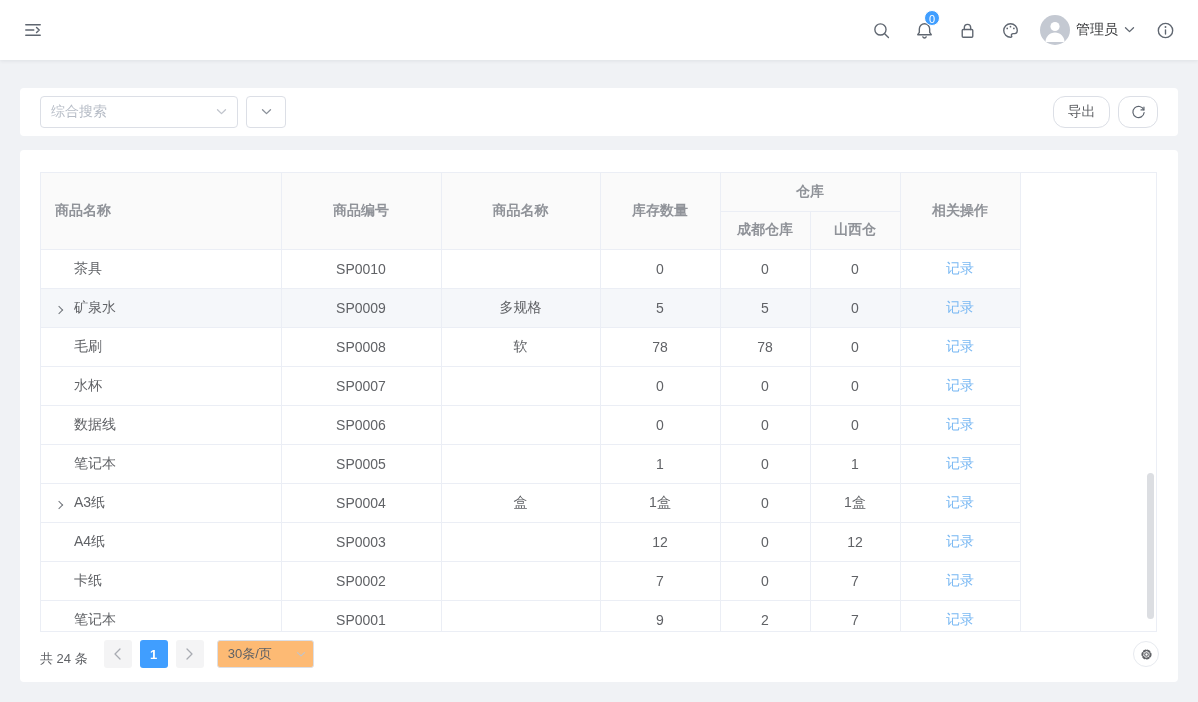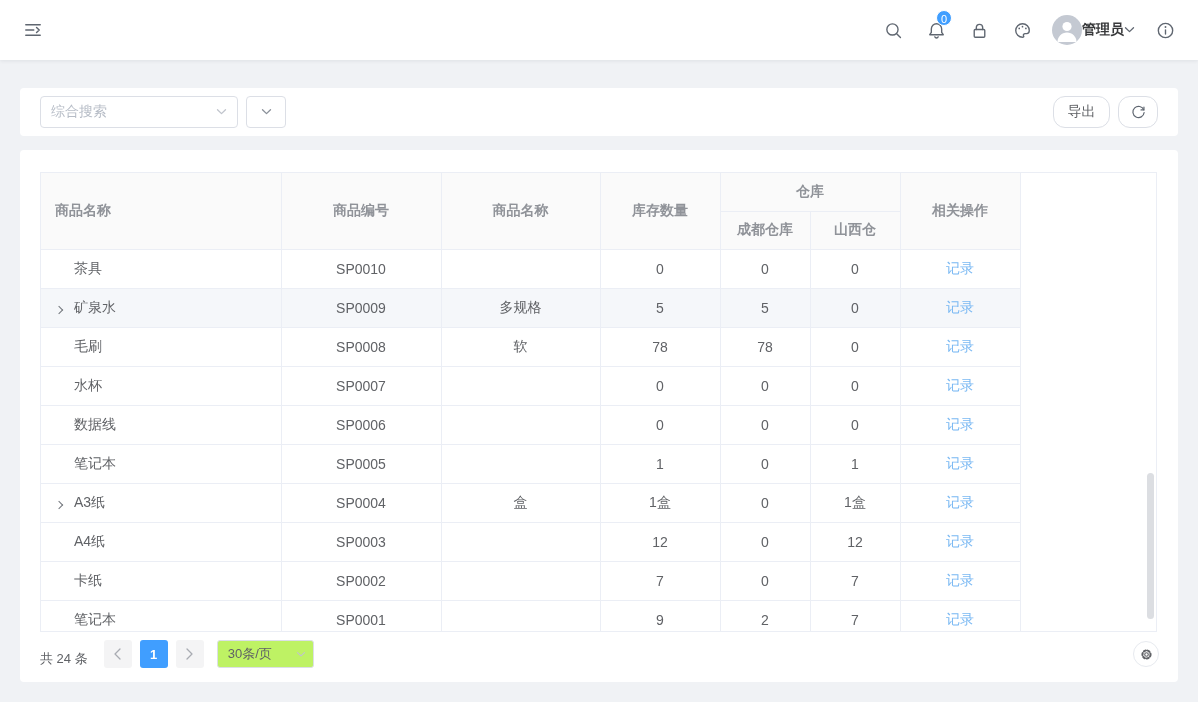--- a/index.html
+++ b/index.html
@@ -16,21 +16,21 @@
   }
   .icon-btn { display:flex; align-items:center; justify-content:center; width:26px; height:26px; cursor:pointer; position:relative; }
   .nav-right { display:flex; align-items:center; gap:17px; }
   svg.ic { stroke:#5f6670; stroke-width:1.3; fill:none; stroke-linecap:round; stroke-linejoin:round; }
   .badge {
     position:absolute; top:-7px; left:13px; background:#409eff; color:#fff;
     min-width:16px; height:16px; border-radius:8px; font-size:11px; line-height:16px;
     text-align:center; padding:0 4px; border:1px solid #fff;
   }
   .avatar { width:30px; height:30px; border-radius:50%; background:#c4c9d2; overflow:hidden; position:relative; }
-  .user-wrap { display:flex; align-items:center; cursor:pointer;font-weight:bold; }
+  .user-wrap { display:flex; align-items:center; gap:6px; cursor:pointer; }
   .user-name { color:#38393b; font-size:14px; }
   
   .card1 { position:absolute; left:20px; top:88px; width:1158px; height:48px; background:#fff; border-radius:4px; }
   .select-box {
     position:absolute; left:20px; top:8px; width:198px; height:32px; border:1px solid #dcdfe6;
     border-radius:4px; display:flex; align-items:center; padding:0 10px; cursor:pointer; background:#fff;
   }
   .select-box .ph { color:#b6bcc6; font-size:14px; flex:1; }
   .mini-drop {
     position:absolute; left:226px; top:8px; width:40px; height:32px; border:1px solid #dcdfe6;
@@ -65,21 +65,21 @@
   .pg-btn {
     width:28px; height:28px; background:#f4f4f5; border-radius:3px; margin-right:8px;
     display:flex; align-items:center; justify-content:center; cursor:pointer;
   }
   .pg-cur {
     width:28px; height:28px; background:#409eff; color:#fff; border-radius:3px; margin-right:8px;
     display:flex; align-items:center; justify-content:center; font-size:13px; font-weight:700; cursor:pointer;
   }
   .size-select {
     position:relative; width:97px; height:28px; border:1px solid #dcdfe6; border-radius:3px; margin-left:5px;
-    display:flex; align-items:center; padding:0 22px 0 10px; font-size:13px; color:#606266; cursor:pointer; background:#bef264;
+    display:flex; align-items:center; padding:0 22px 0 10px; font-size:13px; color:#606266; cursor:pointer; background:#fdba74;
   }
   .size-select svg { position:absolute; right:7px; }
   .gear-btn {
     position:absolute; right:19px; top:491px; width:26px; height:26px; border:1px solid #e7eaef;
     border-radius:50%; display:flex; align-items:center; justify-content:center; cursor:pointer; background:#fff;
   }
 </style>
 </head>
 <body>
 

